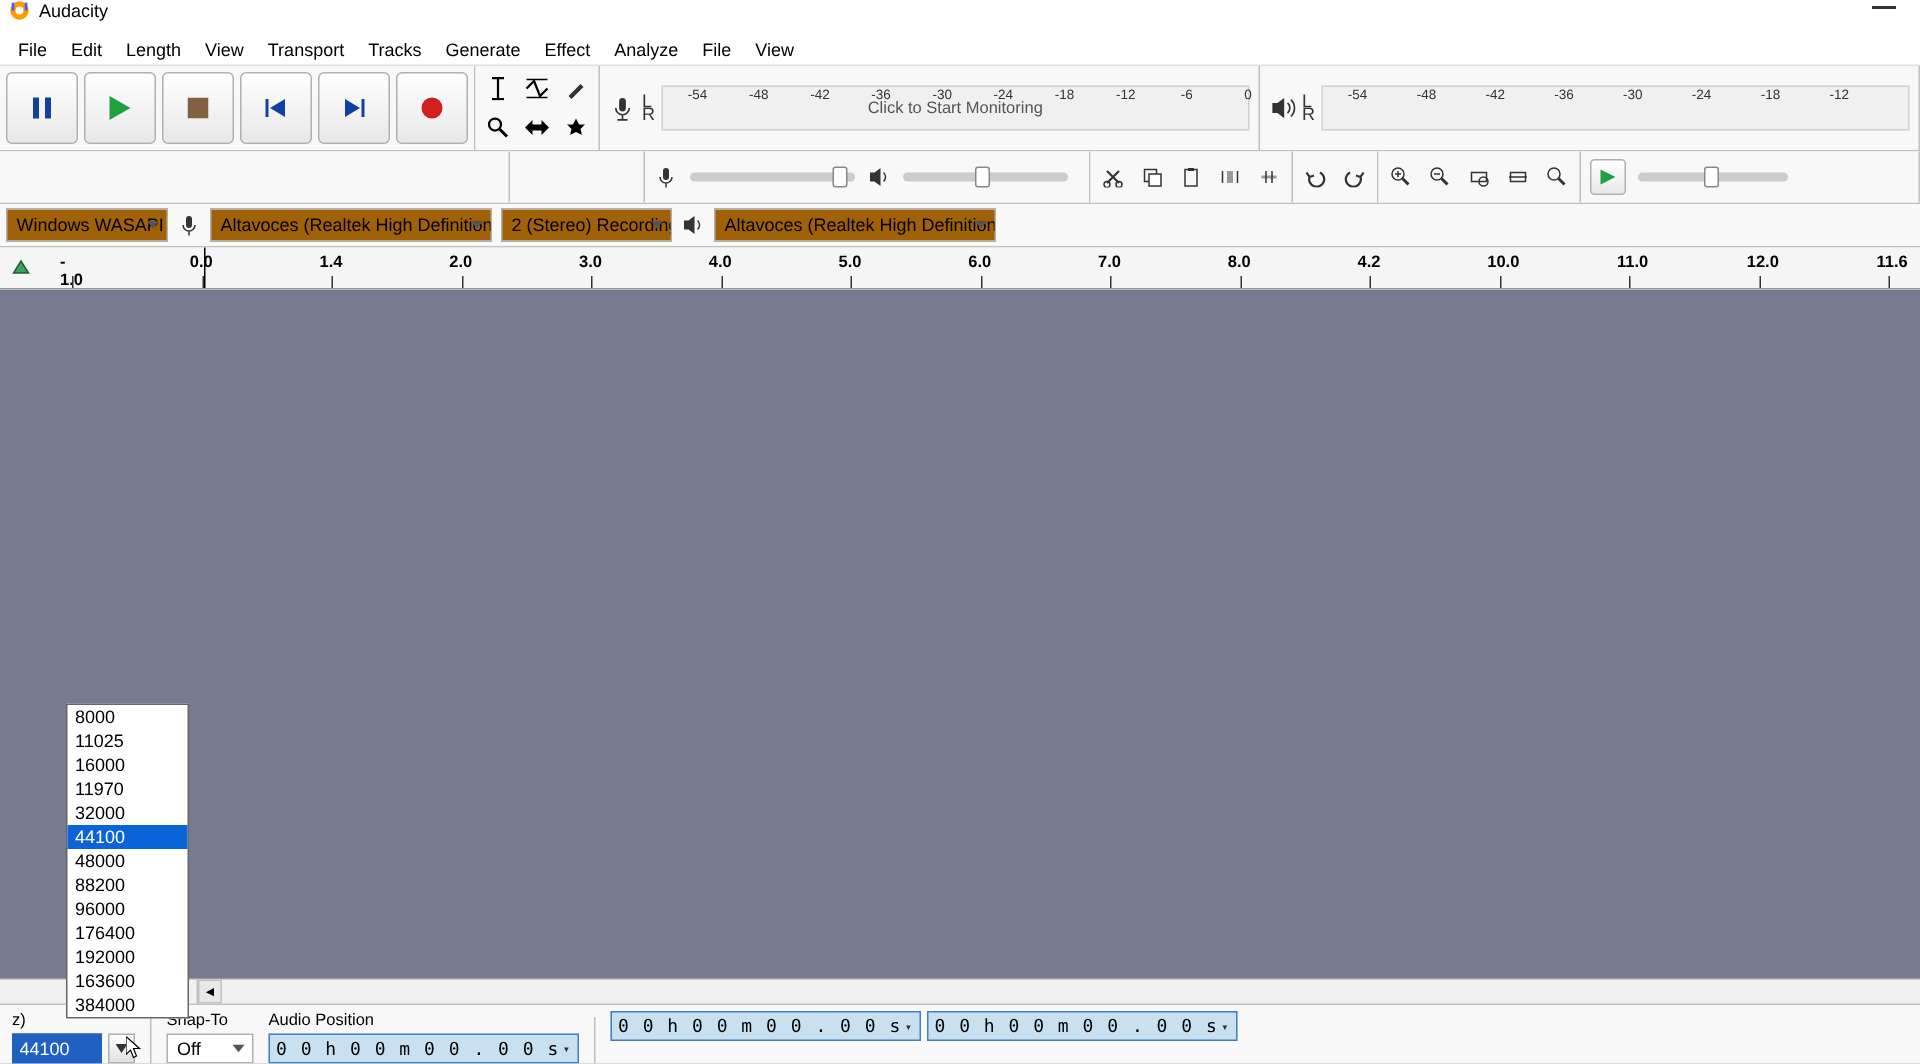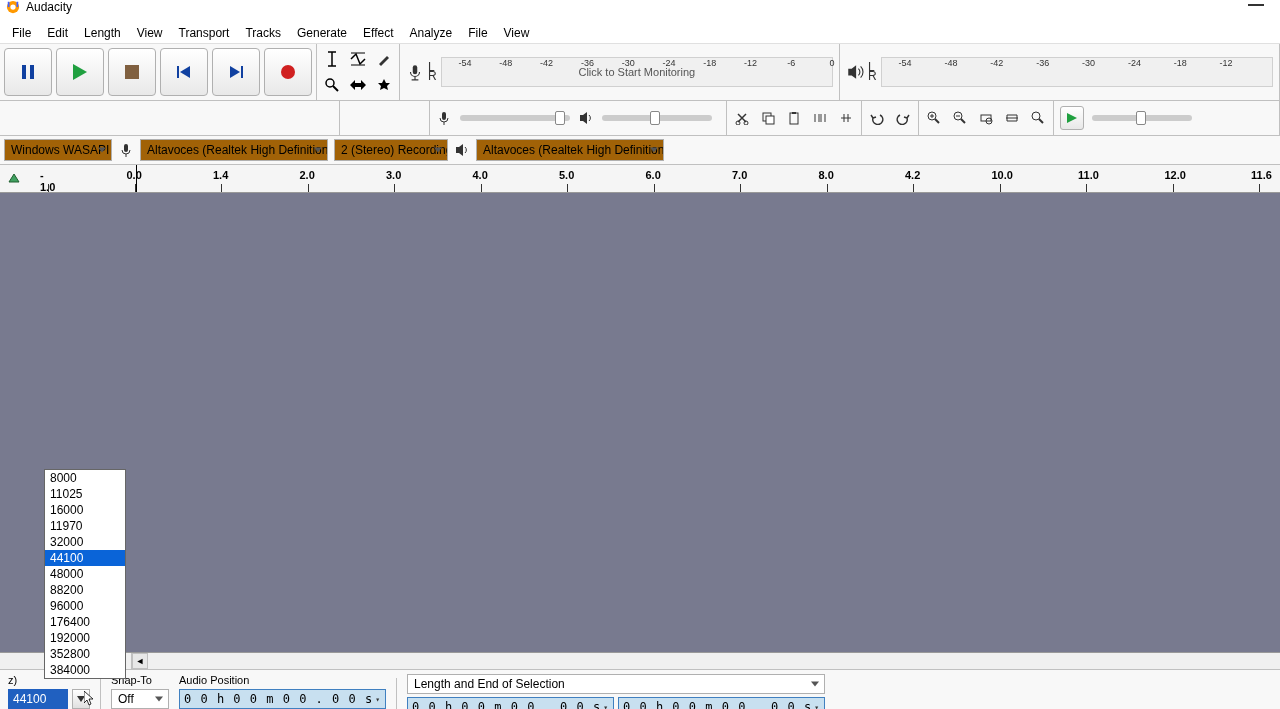--- a/index.html
+++ b/index.html
@@ -434,39 +434,38 @@
   <div class="sel-group">
     <span class="sel-label">Snap-To</span>
     <div class="small-select">Off</div>
   </div>
   <div class="sel-group">
     <span class="sel-label">Audio Position</span>
     <div class="time-display">0 0 h 0 0 m 0 0 . 0 0 s</div>
   </div>
   <div class="divider"></div>
   <div class="sel-group">
-    <div class="small-select sel-wide">Length and End of Selection</div>
     <div class="sel-row">
       <div class="time-display">0 0 h 0 0 m 0 0 . 0 0 s</div>
       <div class="time-display">0 0 h 0 0 m 0 0 . 0 0 s</div>
     </div>
   </div>
 </div>
 
 <div class="dropdown-list" id="rate-dropdown">
     <div>8000</div>
     <div>11025</div>
     <div>16000</div>
     <div>11970</div>
     <div>32000</div>
     <div class="selected">44100</div>
     <div>48000</div>
     <div>88200</div>
     <div>96000</div>
     <div>176400</div>
     <div>192000</div>
-    <div>352800</div>
+    <div>163600</div>
     <div>384000</div>
   </div>
 
 <svg class="cursor-arrow" viewBox="0 0 12 16">
     <polygon points="0,0 0,12 3,9 5,14 7,13 5,8 9,8" fill="#fff" stroke="#000" stroke-width="0.8"></polygon>
   </svg>
 
 </body></html>

